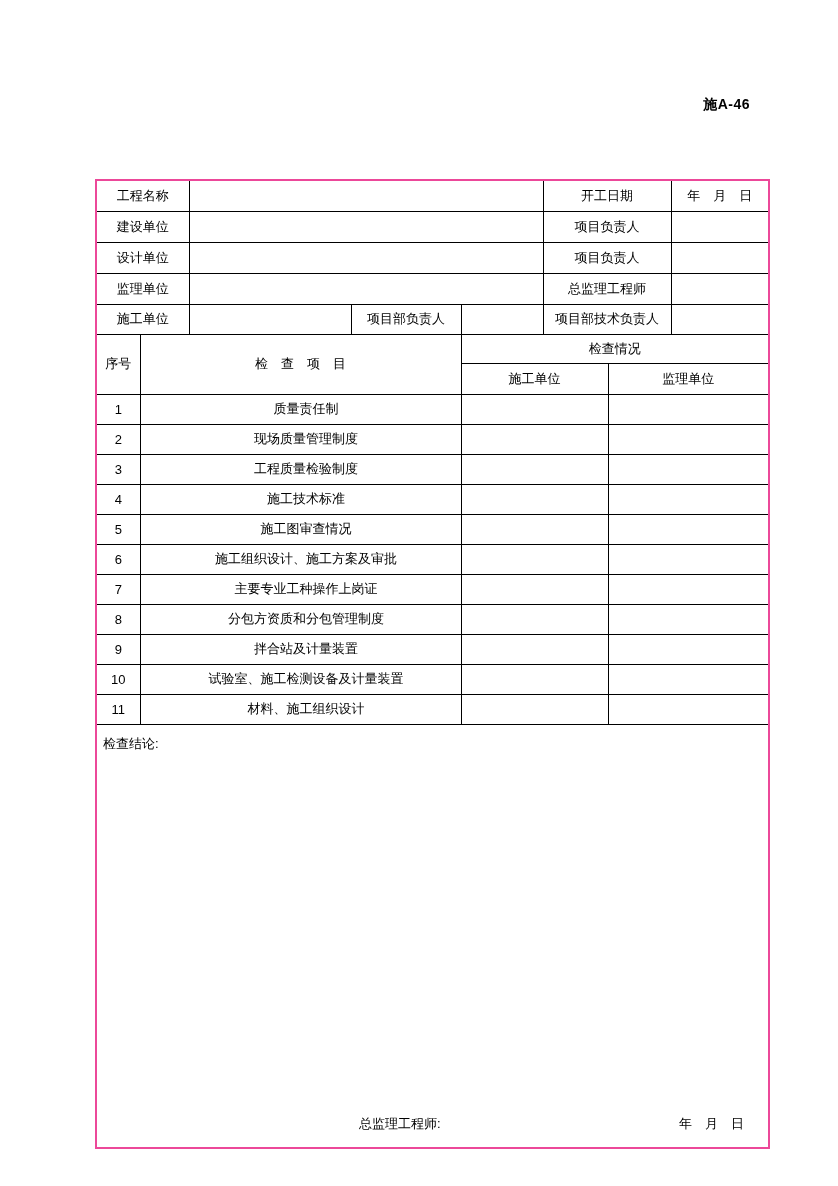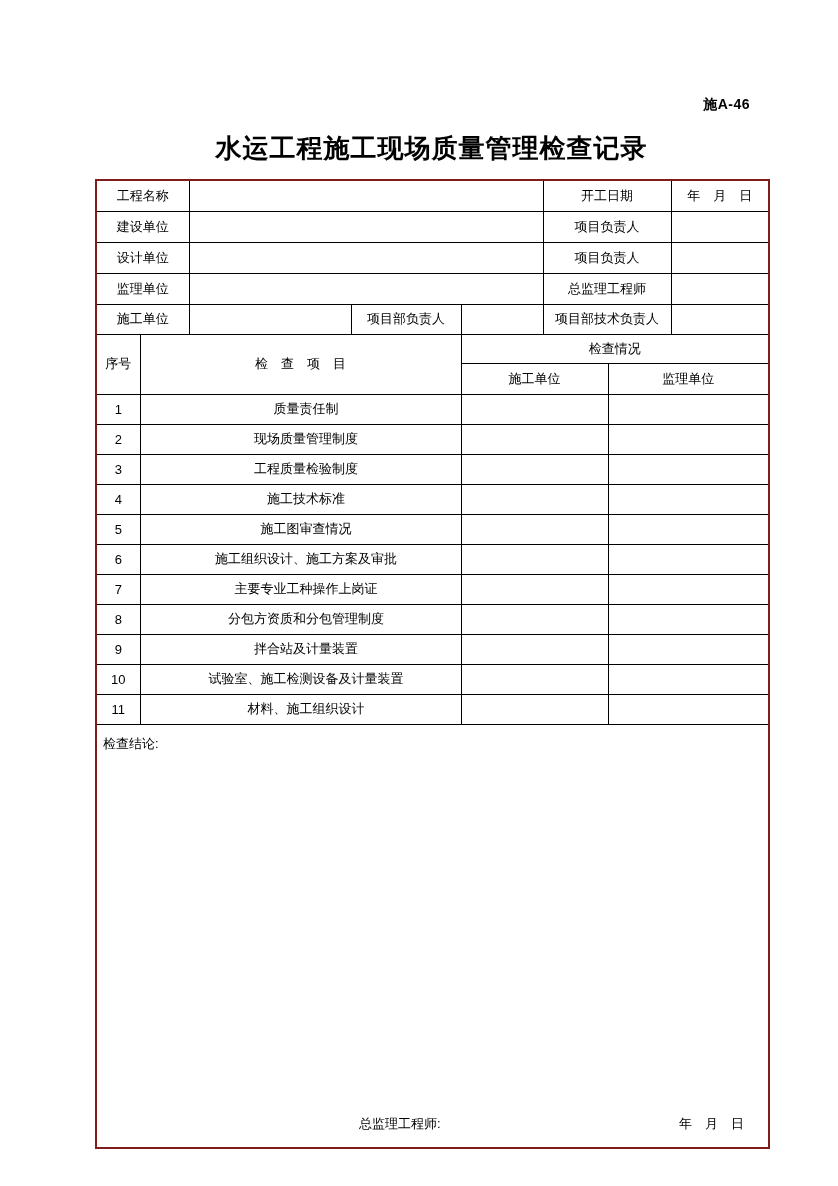--- a/index.html
+++ b/index.html
@@ -32,21 +32,21 @@
     font-weight: bold;
     letter-spacing: 1px;
   }
   table.form-table {
     position: absolute;
     top: 179px;
     left: 95px;
     width: 673px;
     border-collapse: collapse;
     table-layout: fixed;
-    border: 2px solid #7f1d1d;
+    border: 2px solid #ec4899;
     font-size: 13px;
   }
   .form-table td {
     border: 1px solid #000;
     vertical-align: middle;
     overflow: hidden;
     white-space: nowrap;
   }
   .form-table tr.info-row td { height: 31px; }
   .form-table tr.info-row-last td { height: 30px; }
@@ -83,21 +83,20 @@
   .signature-label { margin-left: 262px; text-align: center; }
   .signature-date { margin-left: auto; }
 </style>
 </head>
 <body>
 
 <div class="page">
 
   <div class="form-code">施A-46</div>
 
-  <div class="title">水运工程施工现场质量管理检查记录</div>
 
   <table class="form-table">
     <colgroup>
       <col style="width:44px">
         <col style="width:49px">
         <col style="width:162px">
         <col style="width:110px">
       <col style="width:82px">
         <col style="width:65px">
         <col style="width:63px">

